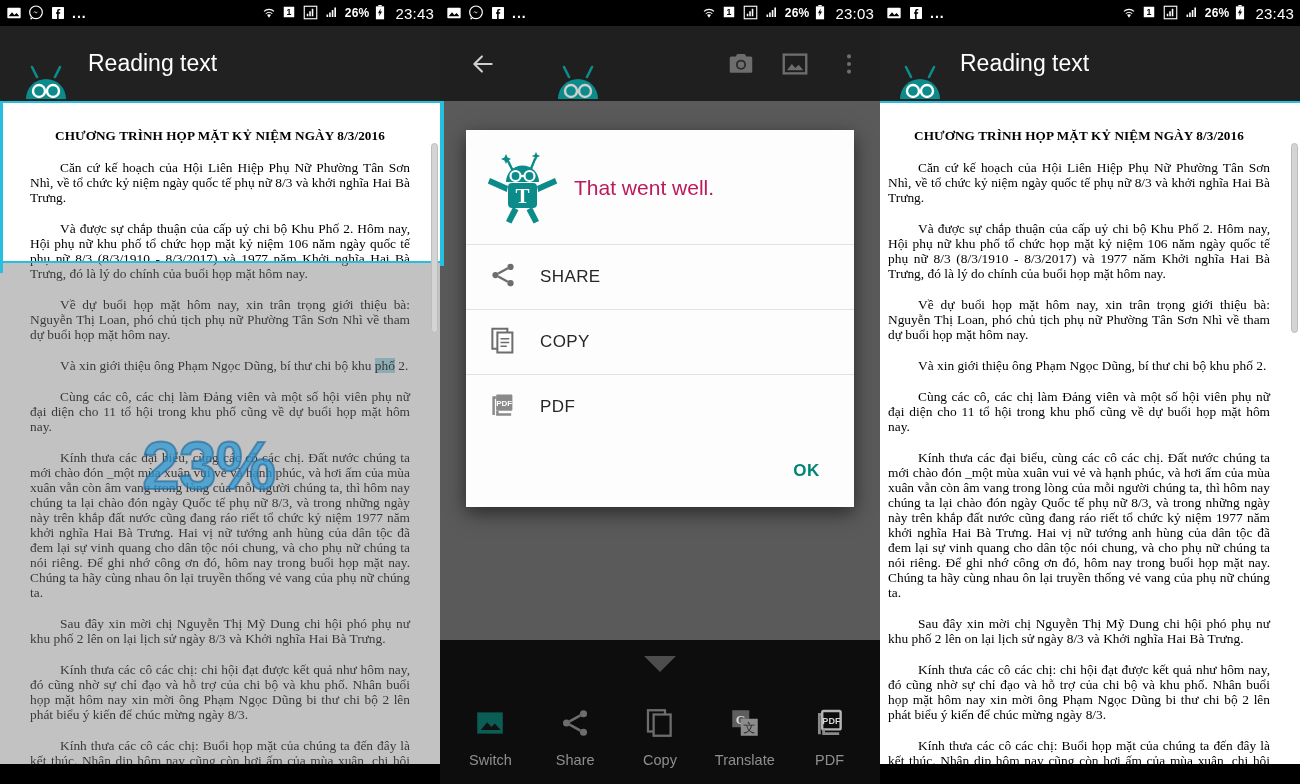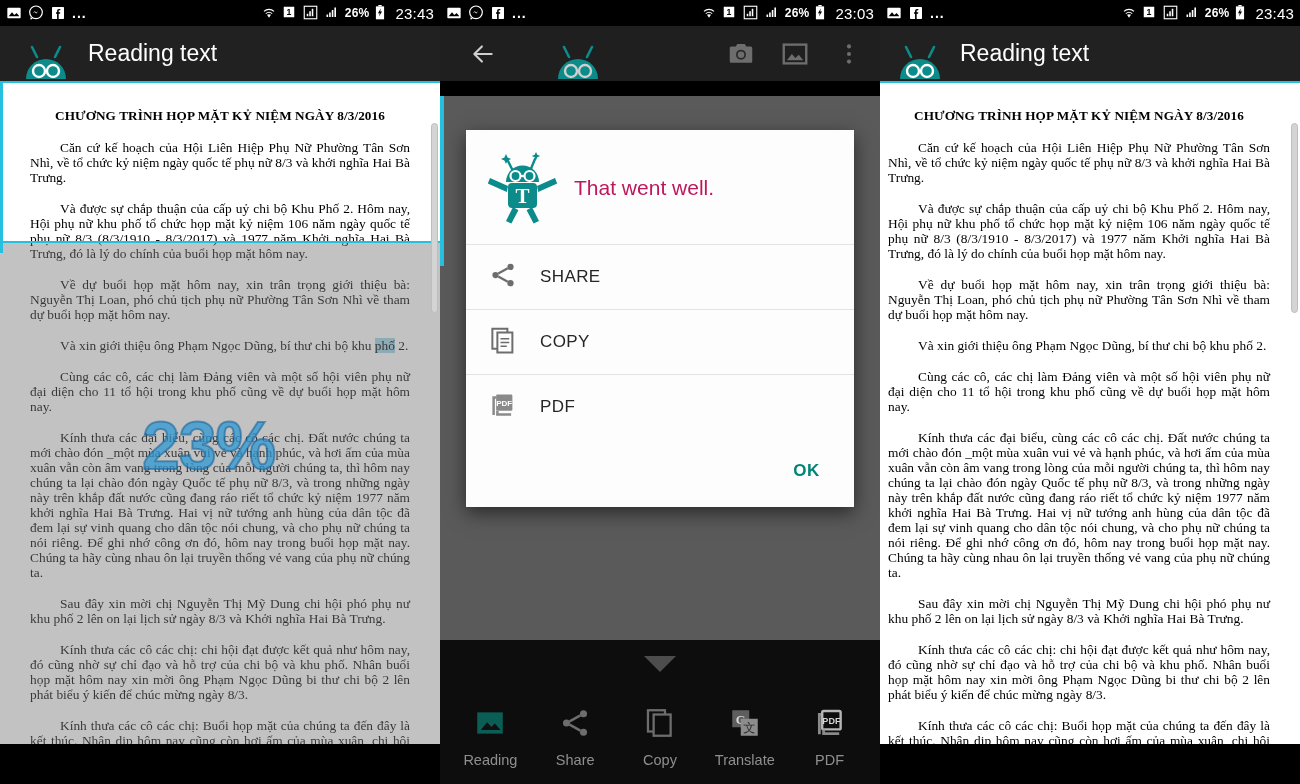--- a/index.html
+++ b/index.html
@@ -18,21 +18,21 @@
               padding:0 6px; color:#fff; position:relative; z-index:40; }
   .sb-left{ display:flex; align-items:center; gap:6px; }
   .sb-right{ margin-left:auto; display:flex; align-items:center; gap:5px;
              font-size:14px; font-weight:bold; letter-spacing:.2px; }
   .sb-dots{ font-size:14px; font-weight:bold; letter-spacing:1px; color:#fff; }
   .sb-ico{ display:inline-block; width:16px; height:16px; }
   .sb-time{ font-size:15px; font-weight:normal; }
   .sb-pct{ font-size:12px; font-weight:bold; }
 
   
-  .appbar{ height:55px; background:#212121; position:relative; z-index:30;
+  .appbar{ height:75px; background:#212121; position:relative; z-index:30;
            display:flex; align-items:center; }
   .appbar.dark{ background:#1b1b1b; }
   .appbar-title{ color:#fff; font-size:23px; font-weight:400; margin-left:4px; }
   .robot-wrap{ position:absolute; left:18px; bottom:-8px; width:56px; height:56px;
                overflow:hidden; pointer-events:none; }
   .robot-wrap.p3pos{ left:12px; }
   .robot-wrap.p2pos{ left:110px; }
   .cyanline{ height:2px; background:#27bfe0; position:relative; z-index:29; }
 
   
@@ -379,21 +379,21 @@
       </div>
       <div class="bb-items">
 
         <div class="bb-item">
           <span>
             <svg width="34" height="34" viewBox="0 0 24 24">
                 <rect x="3" y="4.5" width="18" height="15" fill="#0b5e56"></rect>
                 <path d="M5.5 17l4.5-5.6 3 3.5 2.4-2.6 4.1 4.7z" fill="#111"></path>
               </svg>
           </span>
-          <span class="bb-label">Reading</span>
+          <span class="bb-label">Switch</span>
         </div>
 
         <div class="bb-item">
           <span>
             <svg width="34" height="34" viewBox="0 0 24 24">
                 <circle cx="18" cy="5.5" r="2.5" fill="#6d6d6d"></circle>
                 <circle cx="6" cy="12" r="2.5" fill="#6d6d6d"></circle>
                 <circle cx="18" cy="18.5" r="2.5" fill="#6d6d6d"></circle>
                 <path d="M8.2 10.8l7.6-4.2M8.2 13.2l7.6 4.2" stroke="#6d6d6d" stroke-width="1.8"></path>
               </svg>

